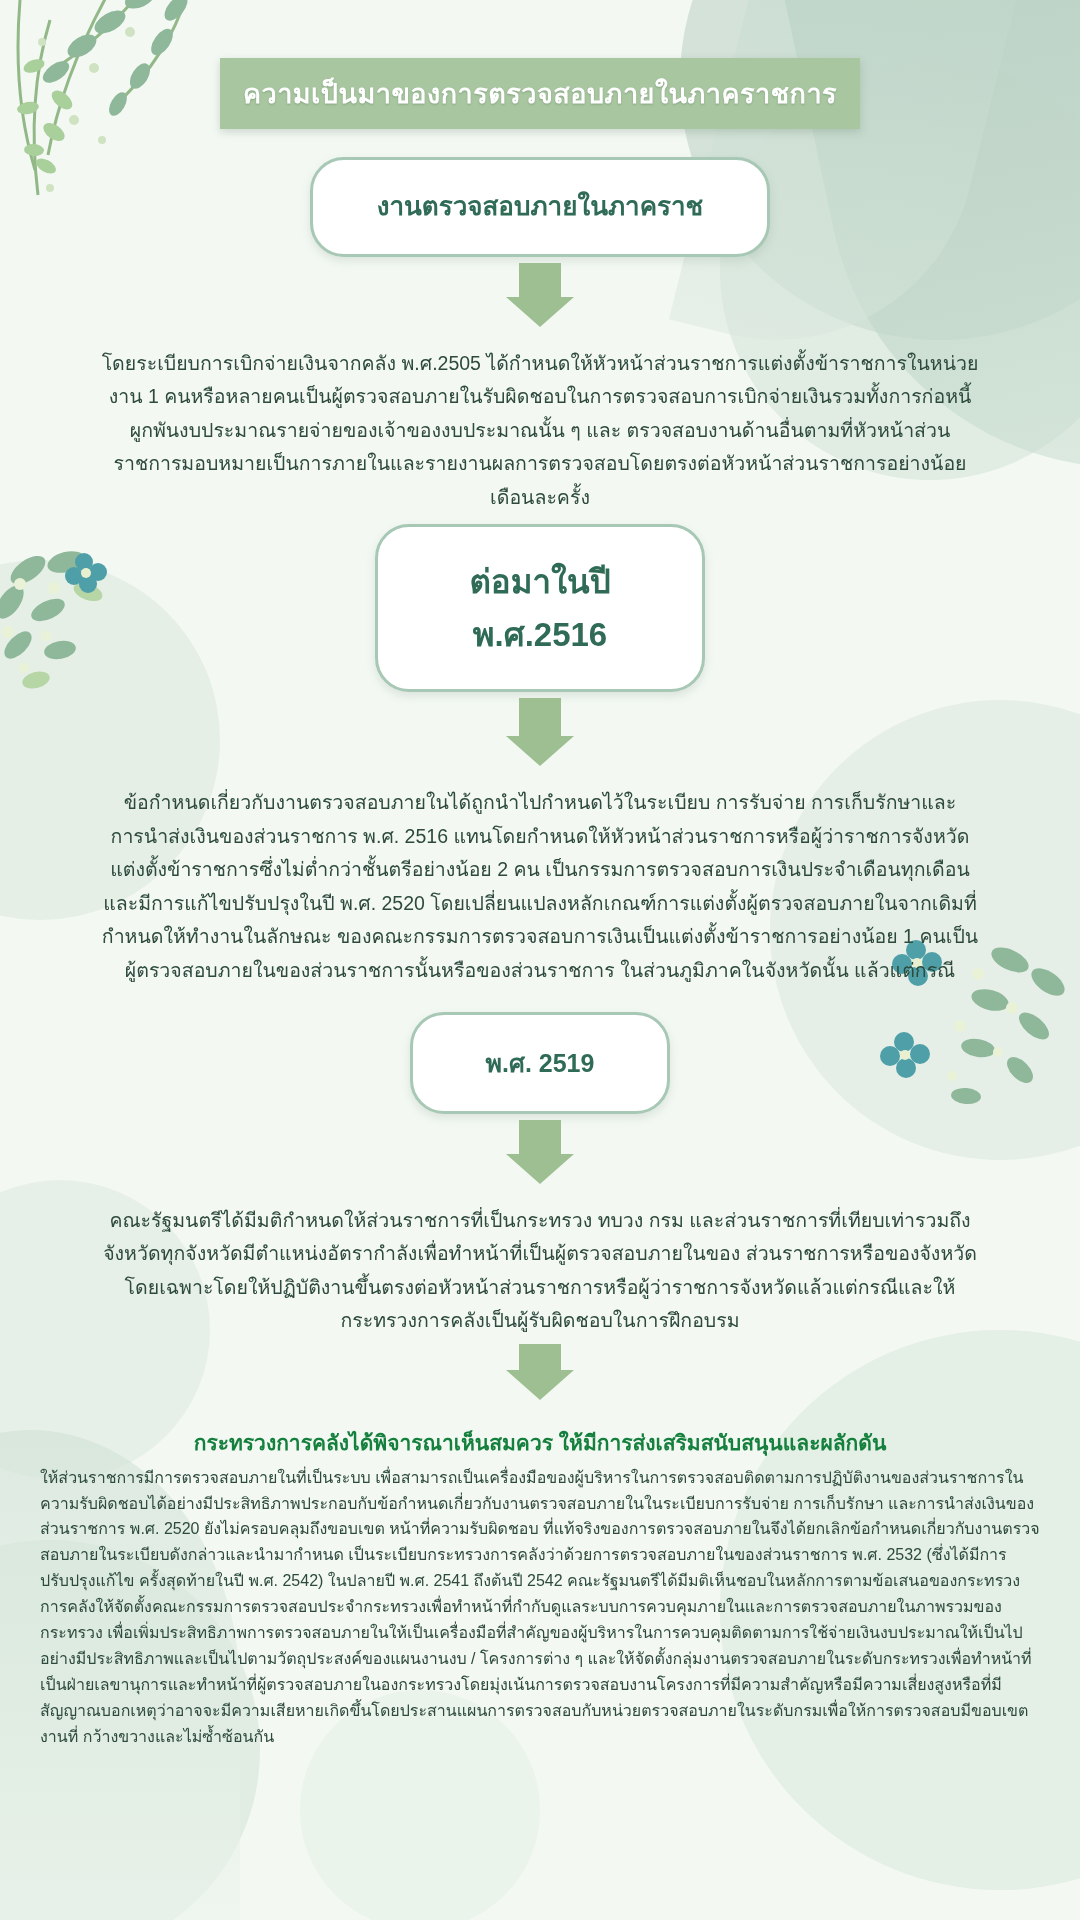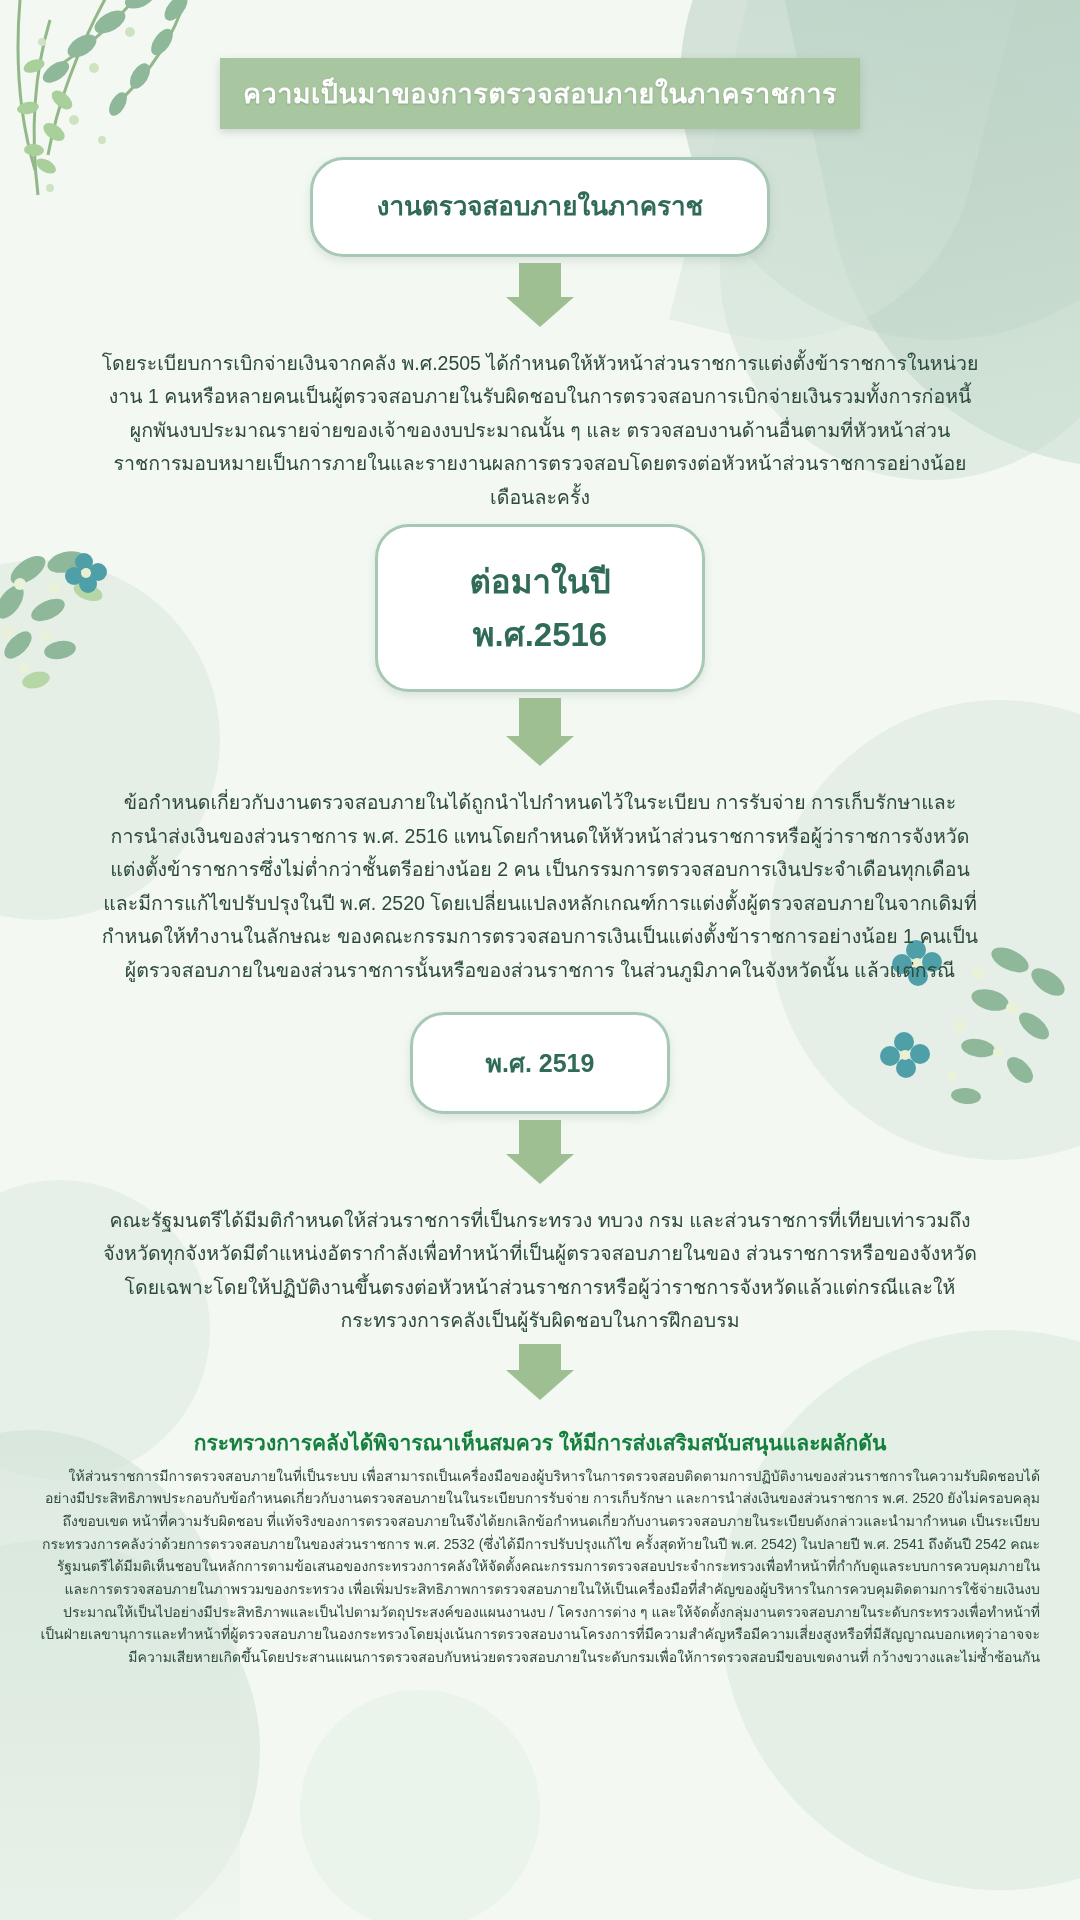--- a/index.html
+++ b/index.html
@@ -120,23 +120,23 @@
   .section-head {
     margin: 22px auto 6px;
     width: 900px;
     text-align: center;
     color: #15803d;
     font-size: 21px;
     font-weight: bold;
   }
   .para.dense {
     width: 1000px;
-    font-size: 14px;
+    font-size: 16px;
     line-height: 1.62;
-    text-align: right;
+    text-align: left;
     margin-top: 4px;
   }
 </style>
 </head>
 <body>
 
 <div class="bg">
   <div class="blob b1"></div>
   <div class="blob b2"></div>
   <div class="swoosh s1"></div>

